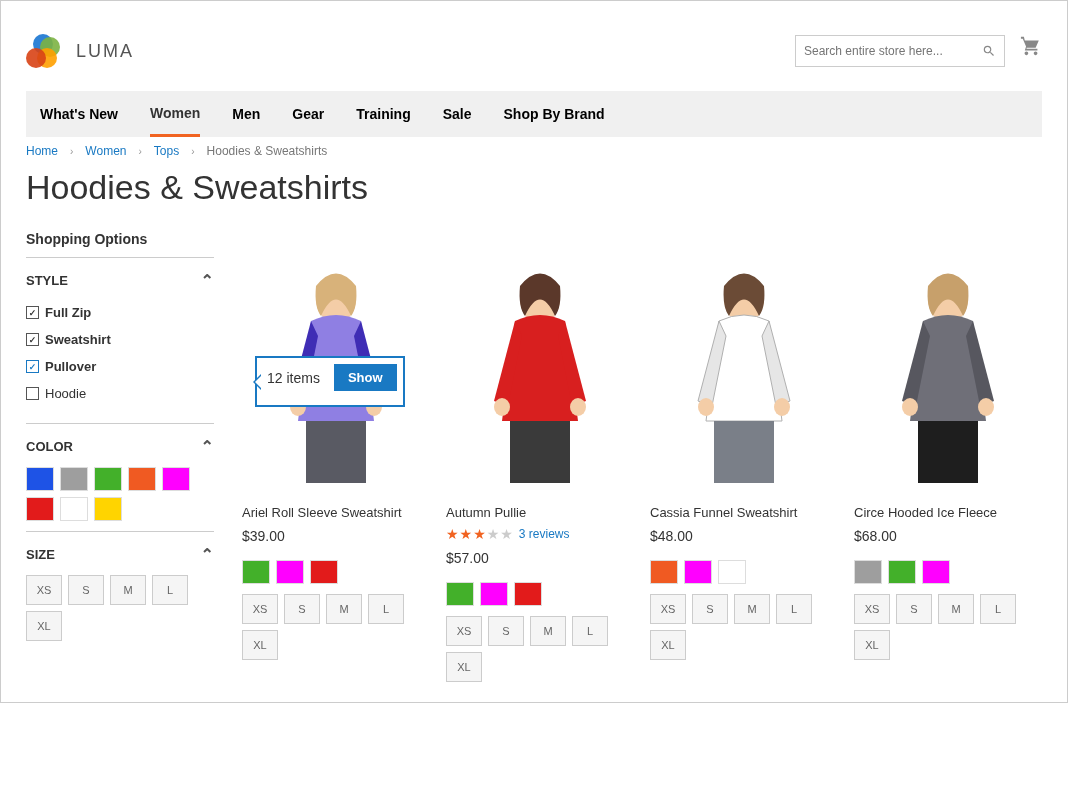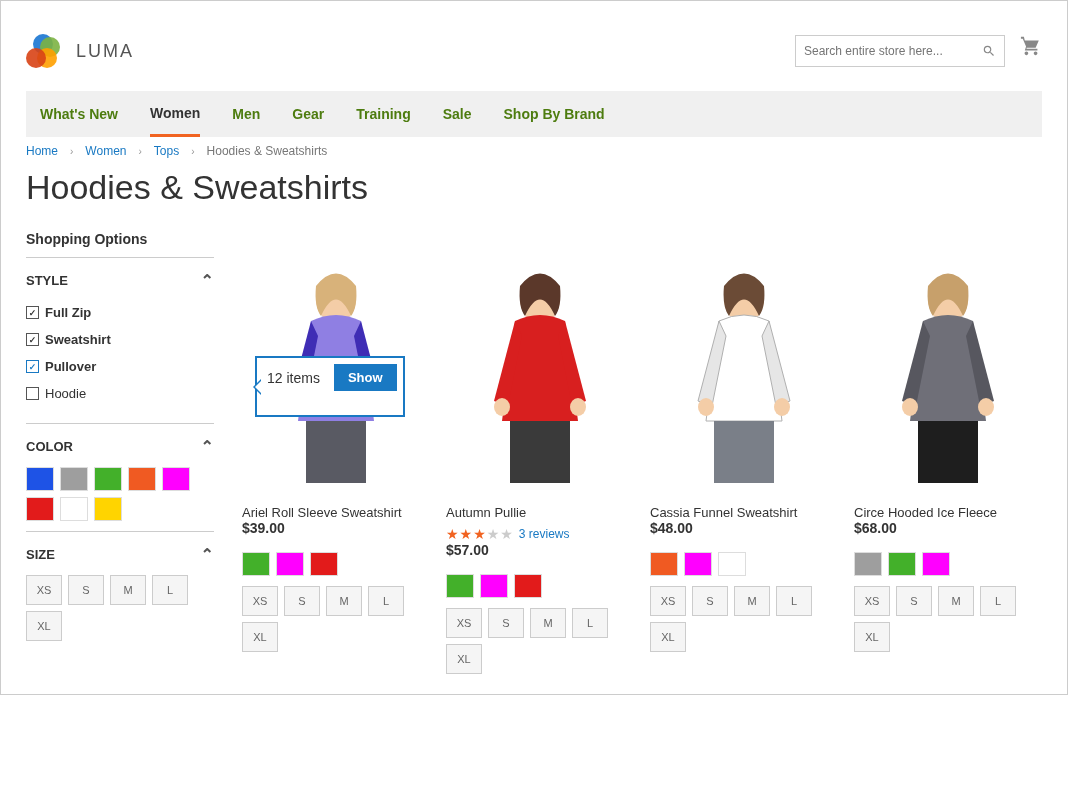--- a/index.html
+++ b/index.html
@@ -16,21 +16,21 @@
 .logo-mark .c3 { background: #ffa000; bottom: 0; right: 3px; }
 .logo-mark .c4 { background: #d84315; bottom: 0; left: 0; }
 .logo-text { letter-spacing: 2px; font-weight: 500; color: #555; font-size: 18px; }
 .header-right { display: flex; gap: 15px; }
 .search-box { display: flex; align-items: center; border: 1px solid #ccc; width: 210px; height: 32px; padding: 0 8px; }
 .search-box input { flex: 1; border: 0; outline: 0; font-size: 12px; color: #999; }
 .cart-icon svg, .search-box svg { fill: #888; }
 
 
 .nav { display: flex; gap: 32px; background: #f0f0f0; padding: 0 14px; margin-top: 10px; height: 46px; align-items: center; }
-.nav-item { font-size: 14px; font-weight: 700; color: #4d7c0f; cursor: pointer; height: 46px; display: flex; align-items: center; }
+.nav-item { font-size: 14px; font-weight: 700; color: #000000; cursor: pointer; height: 46px; display: flex; align-items: center; }
 .nav-item.active { color: #333; border-bottom: 3px solid #f16321; }
 
 
 .breadcrumbs { display: flex; gap: 12px; align-items: center; margin: 7px 0 10px; font-size: 12px; }
 .breadcrumbs a { color: #1979c3; text-decoration: none; }
 .breadcrumbs .sep { color: #999; font-size: 10px; }
 .breadcrumbs .current { color: #777; }
 
 .page-title { font-size: 34px; font-weight: 300; color: #333; margin: 6px 0 24px; }
 
@@ -71,28 +71,28 @@
 .products { display: flex; gap: 16px; position: relative; }
 .product { width: 188px; }
 .photo { width: 188px; height: 238px; background: #fff; display:flex; align-items:center; justify-content:center; }
 .photo svg { width: 160px; height: 230px; }
 .pname { font-size: 13px; color: #333; margin-top: 10px; }
 .rating-row { display: flex; align-items: center; gap: 6px; margin-top: 6px; }
 .stars { display: flex; gap: 1px; }
 .star { font-size: 14px; color: #ccc; }
 .star.on { color: #f16321; }
 .reviews { color: #1979c3; font-size: 12px; }
-.price { font-size: 14px; font-weight: 700; margin-top: 0; }
+.price { font-size: 14px; font-weight: 400; margin-top: 8px; }
 .p-swatches { display: flex; gap: 6px; margin-top: 16px; }
 .p-swatch { width: 28px; height: 24px; border: 1px solid #ddd; cursor:pointer; }
 .p-sizes { display: flex; flex-wrap: wrap; gap: 6px; margin-top: 10px; }
 .p-size { width: 36px; height: 30px; border: 1px solid #ccc; background: #f5f5f5; display: flex; align-items: center; justify-content: center; font-size: 11px; color: #666; cursor:pointer; }
 
 
-.callout { position: absolute; left: 13px; top: 99px; background: #fff; border: 2px solid #1979c3; padding: 6px 6px 24px 10px; display: flex; align-items: center; gap: 14px; z-index: 5; }
+.callout { position: absolute; left: 13px; top: 99px; background: #fff; border: 2px solid #1979c3; padding: 6px 6px 14px 10px; display: flex; align-items: center; gap: 14px; z-index: 5; }
 .callout::before { content: ""; position: absolute; left: -12px; top: 50%; transform: translateY(-50%); border: 8px solid transparent; border-right-color: #1979c3; }
 .callout::after { content: ""; position: absolute; left: -9px; top: 50%; transform: translateY(-50%); border: 7px solid transparent; border-right-color: #fff; }
 .callout-count { font-size: 14px; color: #333; }
 .callout-btn { background: #1979c3; color: #fff; font-weight: 700; font-size: 13px; padding: 6px 14px; cursor: pointer; border:0; }
 </style>
 </head>
 <body>
 
 <div class="page">
   <div class="header">

